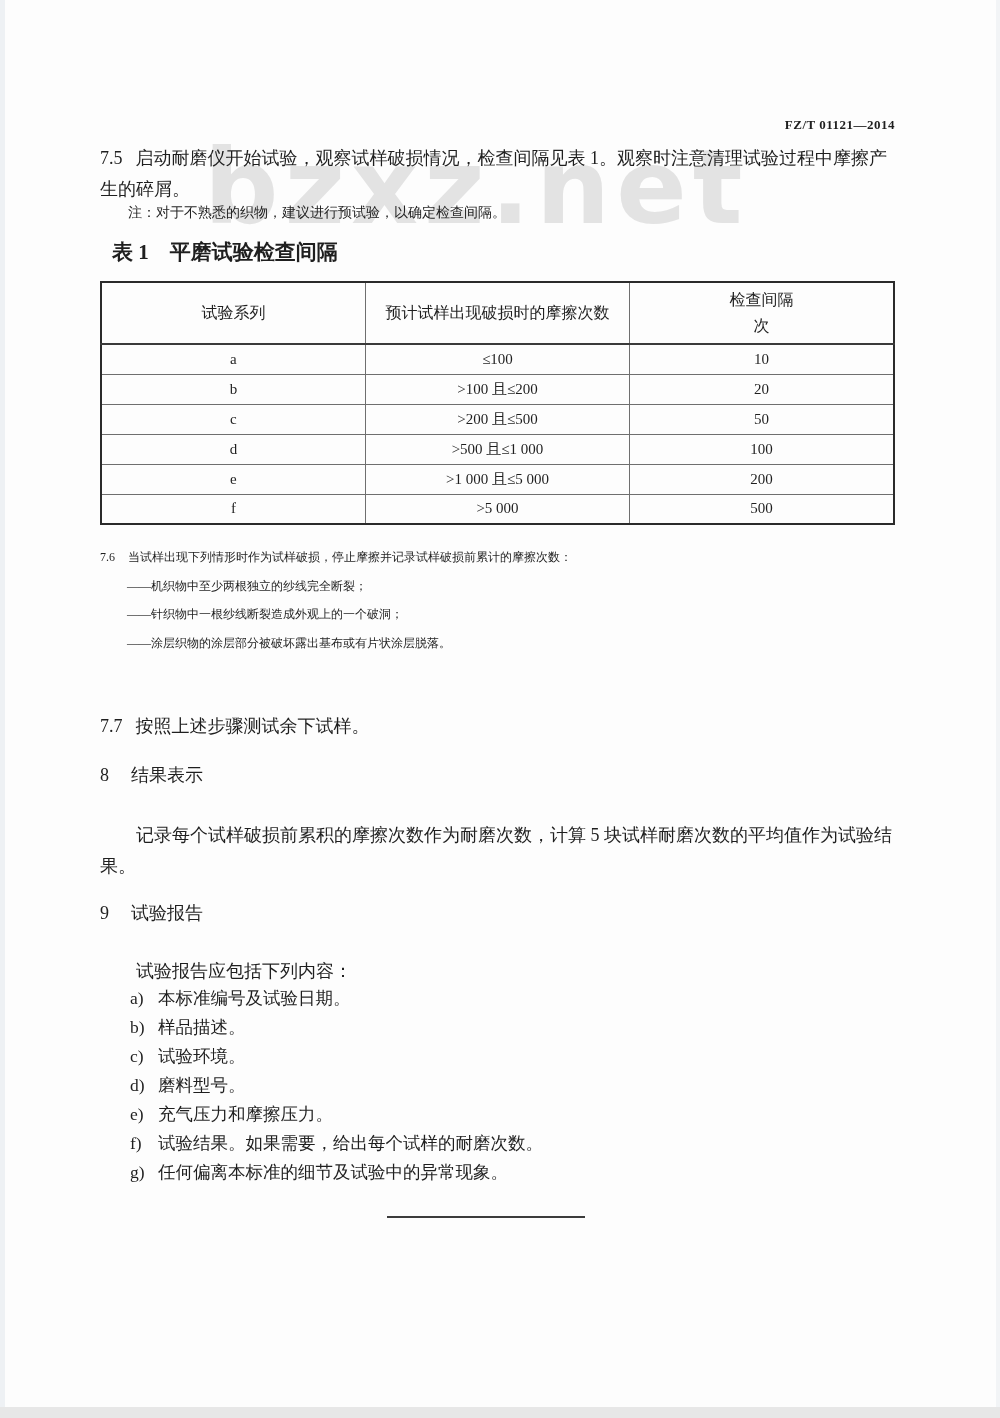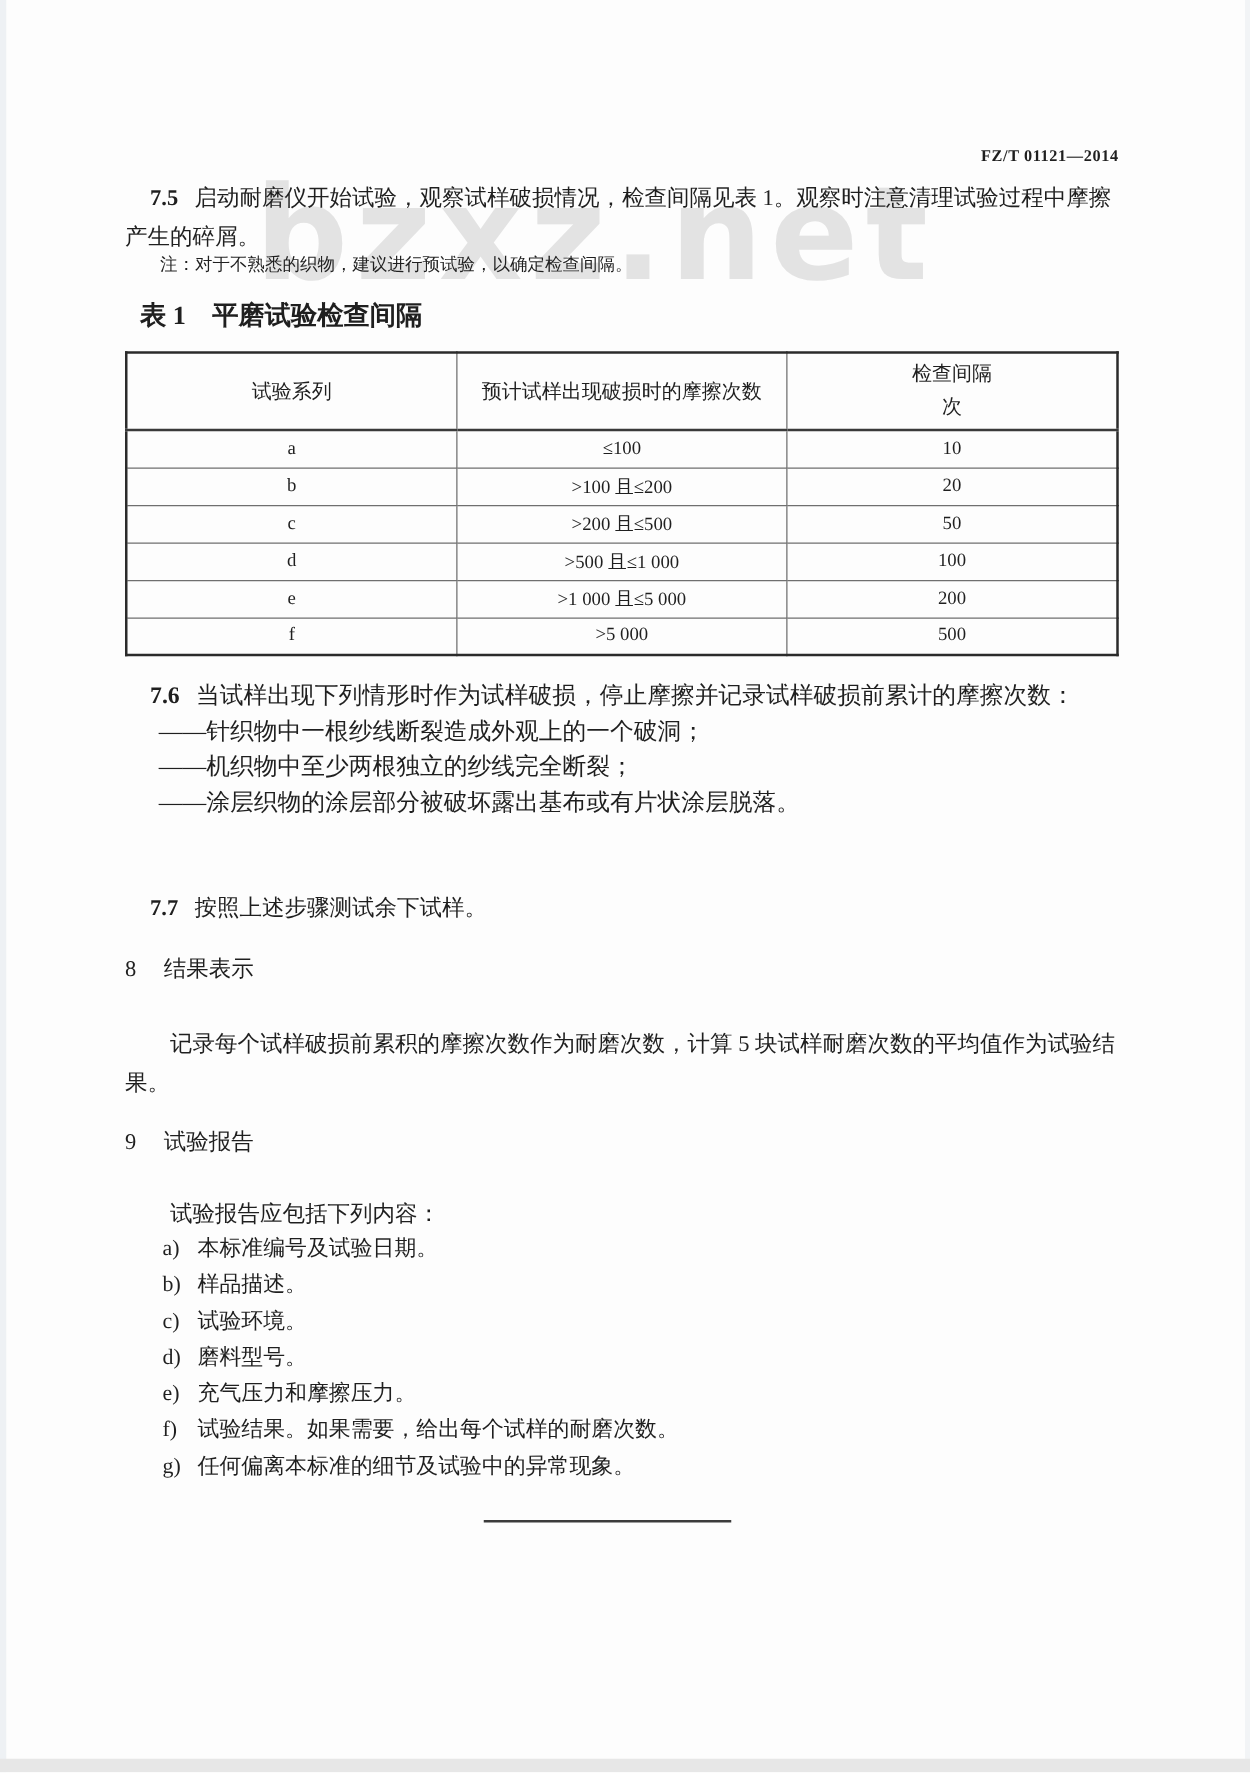--- a/index.html
+++ b/index.html
@@ -24,21 +24,21 @@
   }
 
   .abs { position:absolute; z-index:1; }
 
   .std-header {
     top:101px; right:105px;
     font-weight:bold; font-size:13px; letter-spacing:0.5px;margin-top:16px;
   }
 
   .body-text { font-size:18px; line-height:31px; }
-  .cnum { font-weight:bold; margin-right:13px;margin-left:20px; }
+  .cnum { font-weight:normal; margin-right:13px; }
 
   .clause-75 { top:143px; left:100px; width:802px; }
   .note-75   { top:203px; left:128px; font-size:14px; line-height:20px; }
 
   .table-title {
     top:238px; left:112px; width:795px;
     text-align:left; font-weight:bold; font-size:21px;
   }
 
   .itable-wrap { top:281px; left:100px; width:876px; }
@@ -49,21 +49,21 @@
   }
   table.itable th, table.itable td {
     border:1px solid #6f6f6f;
     text-align:center; vertical-align:middle;
     font-weight:normal;
   }
   table.itable th { height:62px; font-size:16px; border-bottom:2px solid #3a3a3a; }
   table.itable td { height:30px; font-size:15px; }
   .hdr-two-line div { line-height:26px; }
 
-  .clause-76 { top:543px; left:100px; width:802px; font-size:19px; line-height:28.5px; }
+  .clause-76 { top:543px; left:100px; width:802px; font-size:12px; line-height:28.5px; }
   .dash-item { margin-left:27px; }
   .clause-77 { top:711px; left:100px; width:802px; }
 
   .sec-heading { font-weight:normal; font-size:18px; }
   .sec-heading .snum { margin-right:22px; }
   .sec-8 { top:763px; left:100px; }
   .para-8 { top:820px; left:100px; width:802px; text-indent:2em; }
   .sec-9 { top:901px; left:100px;text-align:right; }
   .intro-9 { top:956px; left:100px; width:802px; text-indent:2em; }
 
@@ -140,22 +140,22 @@
           <td>500</td>
         </tr>
       </tbody>
     </table>
   </div>
 
   <div class="abs clause-76">
     <p>
       <span class="cnum">7.6</span><span>当试样出现下列情形时作为试样破损，停止摩擦并记录试样破损前累计的摩擦次数：</span>
     </p>
+    <p class="dash-item">——机织物中至少两根独立的纱线完全断裂；</p>
     <p class="dash-item">——针织物中一根纱线断裂造成外观上的一个破洞；</p>
-    <p class="dash-item">——机织物中至少两根独立的纱线完全断裂；</p>
     <p class="dash-item">——涂层织物的涂层部分被破坏露出基布或有片状涂层脱落。</p>
   </div>
 
   <p class="abs body-text clause-77">
     <span class="cnum">7.7</span><span>按照上述步骤测试余下试样。</span>
   </p>
 
   <div class="abs sec-heading sec-8">
     <span class="snum">8</span><span>结果表示</span>
   </div>

